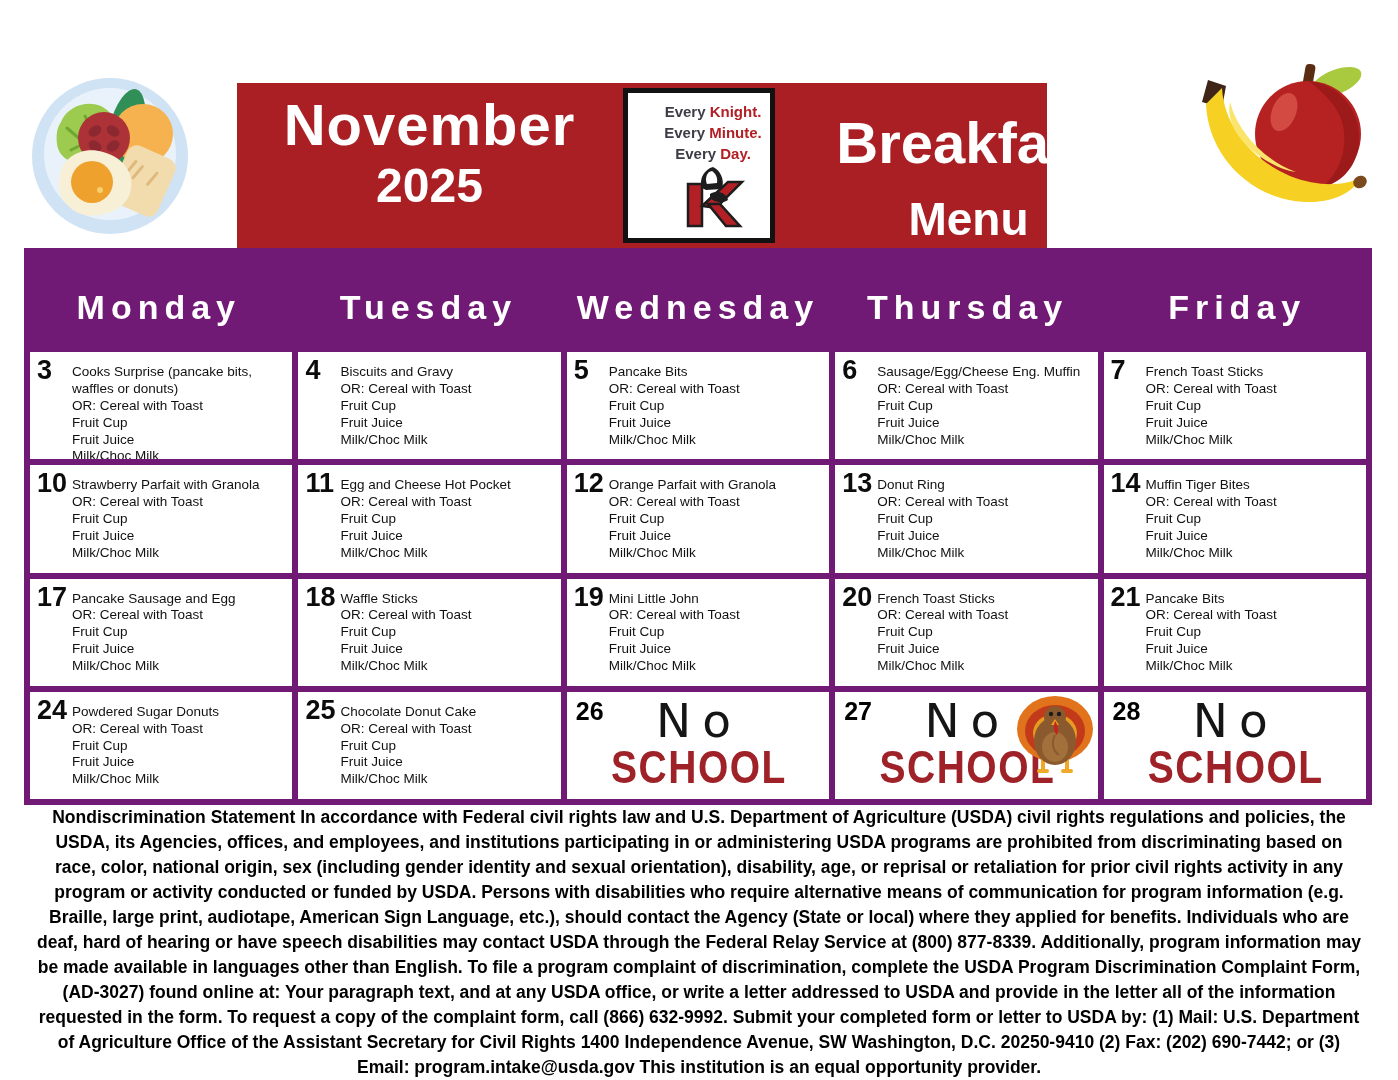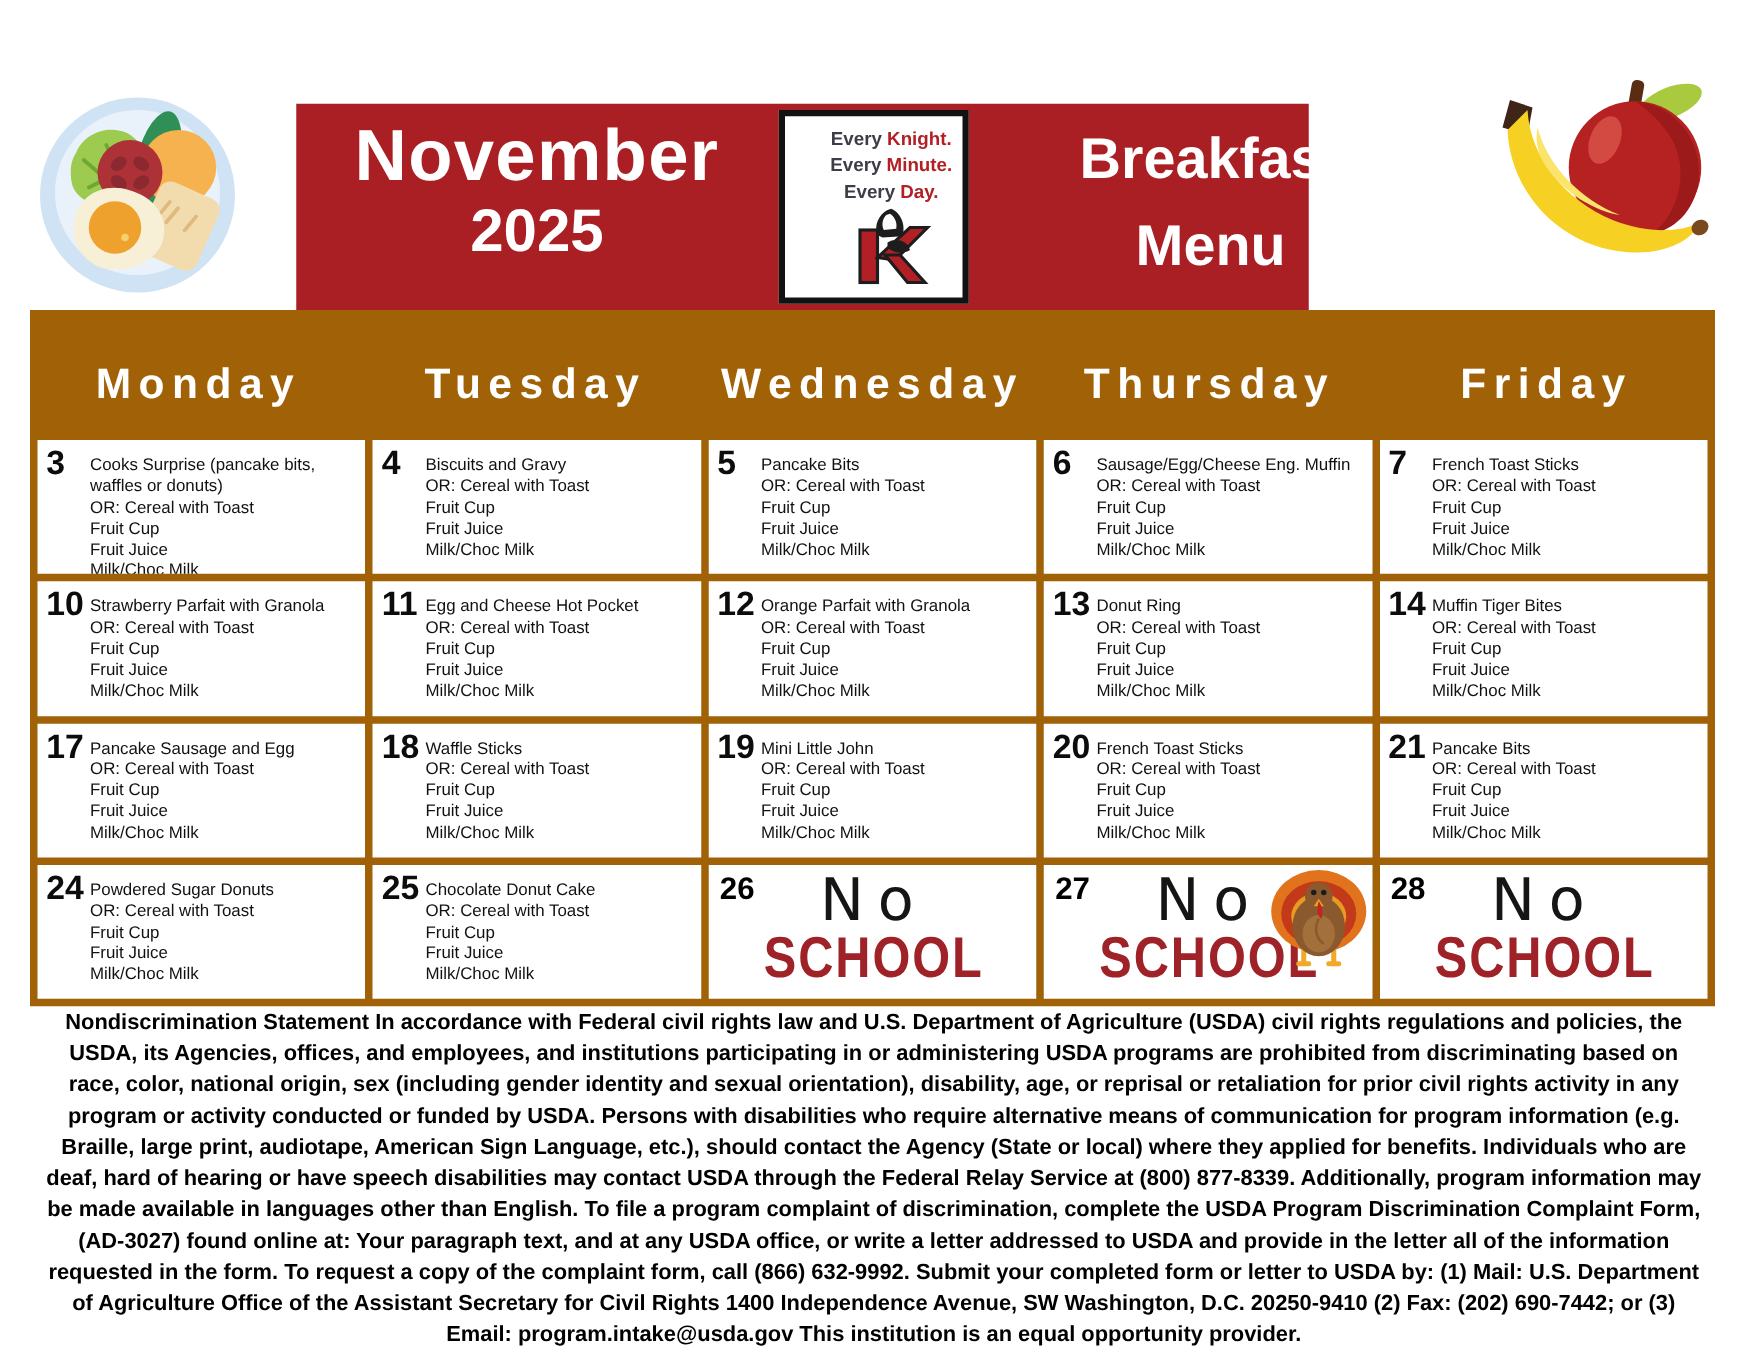--- a/index.html
+++ b/index.html
@@ -27,29 +27,29 @@
     background:#fff; border:5px solid #121212; box-sizing:border-box;
     text-align:center; padding-top:8px;padding-left:28px;
   }
   .logo-line { font-size:15px; font-weight:bold; color:#3d3d47; line-height:1.4; }
   .logo-line .red { color:var(--logo-red,#b22025); }
   .logo-k { margin-top:2px; }
   .menu-block {
     position:absolute; left:538px; top:0; width:387px; height:100%;
     color:#fff; text-align:center; font-weight:bold;
   }
-  .menu-line1 { font-size:46px; margin-top:16px; }
+  .menu-line1 { font-size:58px; margin-top:26px; }
   .menu-line2 { font-size:46px; margin-top:16px; }
   .plate-art { position:absolute; left:25px; top:76px; }
   .fruit-art { position:absolute; left:1178px; top:60px; }
 
   
   .calendar {
     position:absolute; left:24px; top:248px; width:1348px; height:557px;
-    background:#a16207; box-sizing:border-box;
+    background:#701a75; box-sizing:border-box;
   }
   .day-names {
     display:grid; grid-template-columns:repeat(5,1fr); height:104px;
     align-items:center;
   }
   .day-name {
     color:#fff; font-size:34px; font-weight:bold; text-align:center;
     letter-spacing:6px; padding-top:14px;
   }
   .cells {

